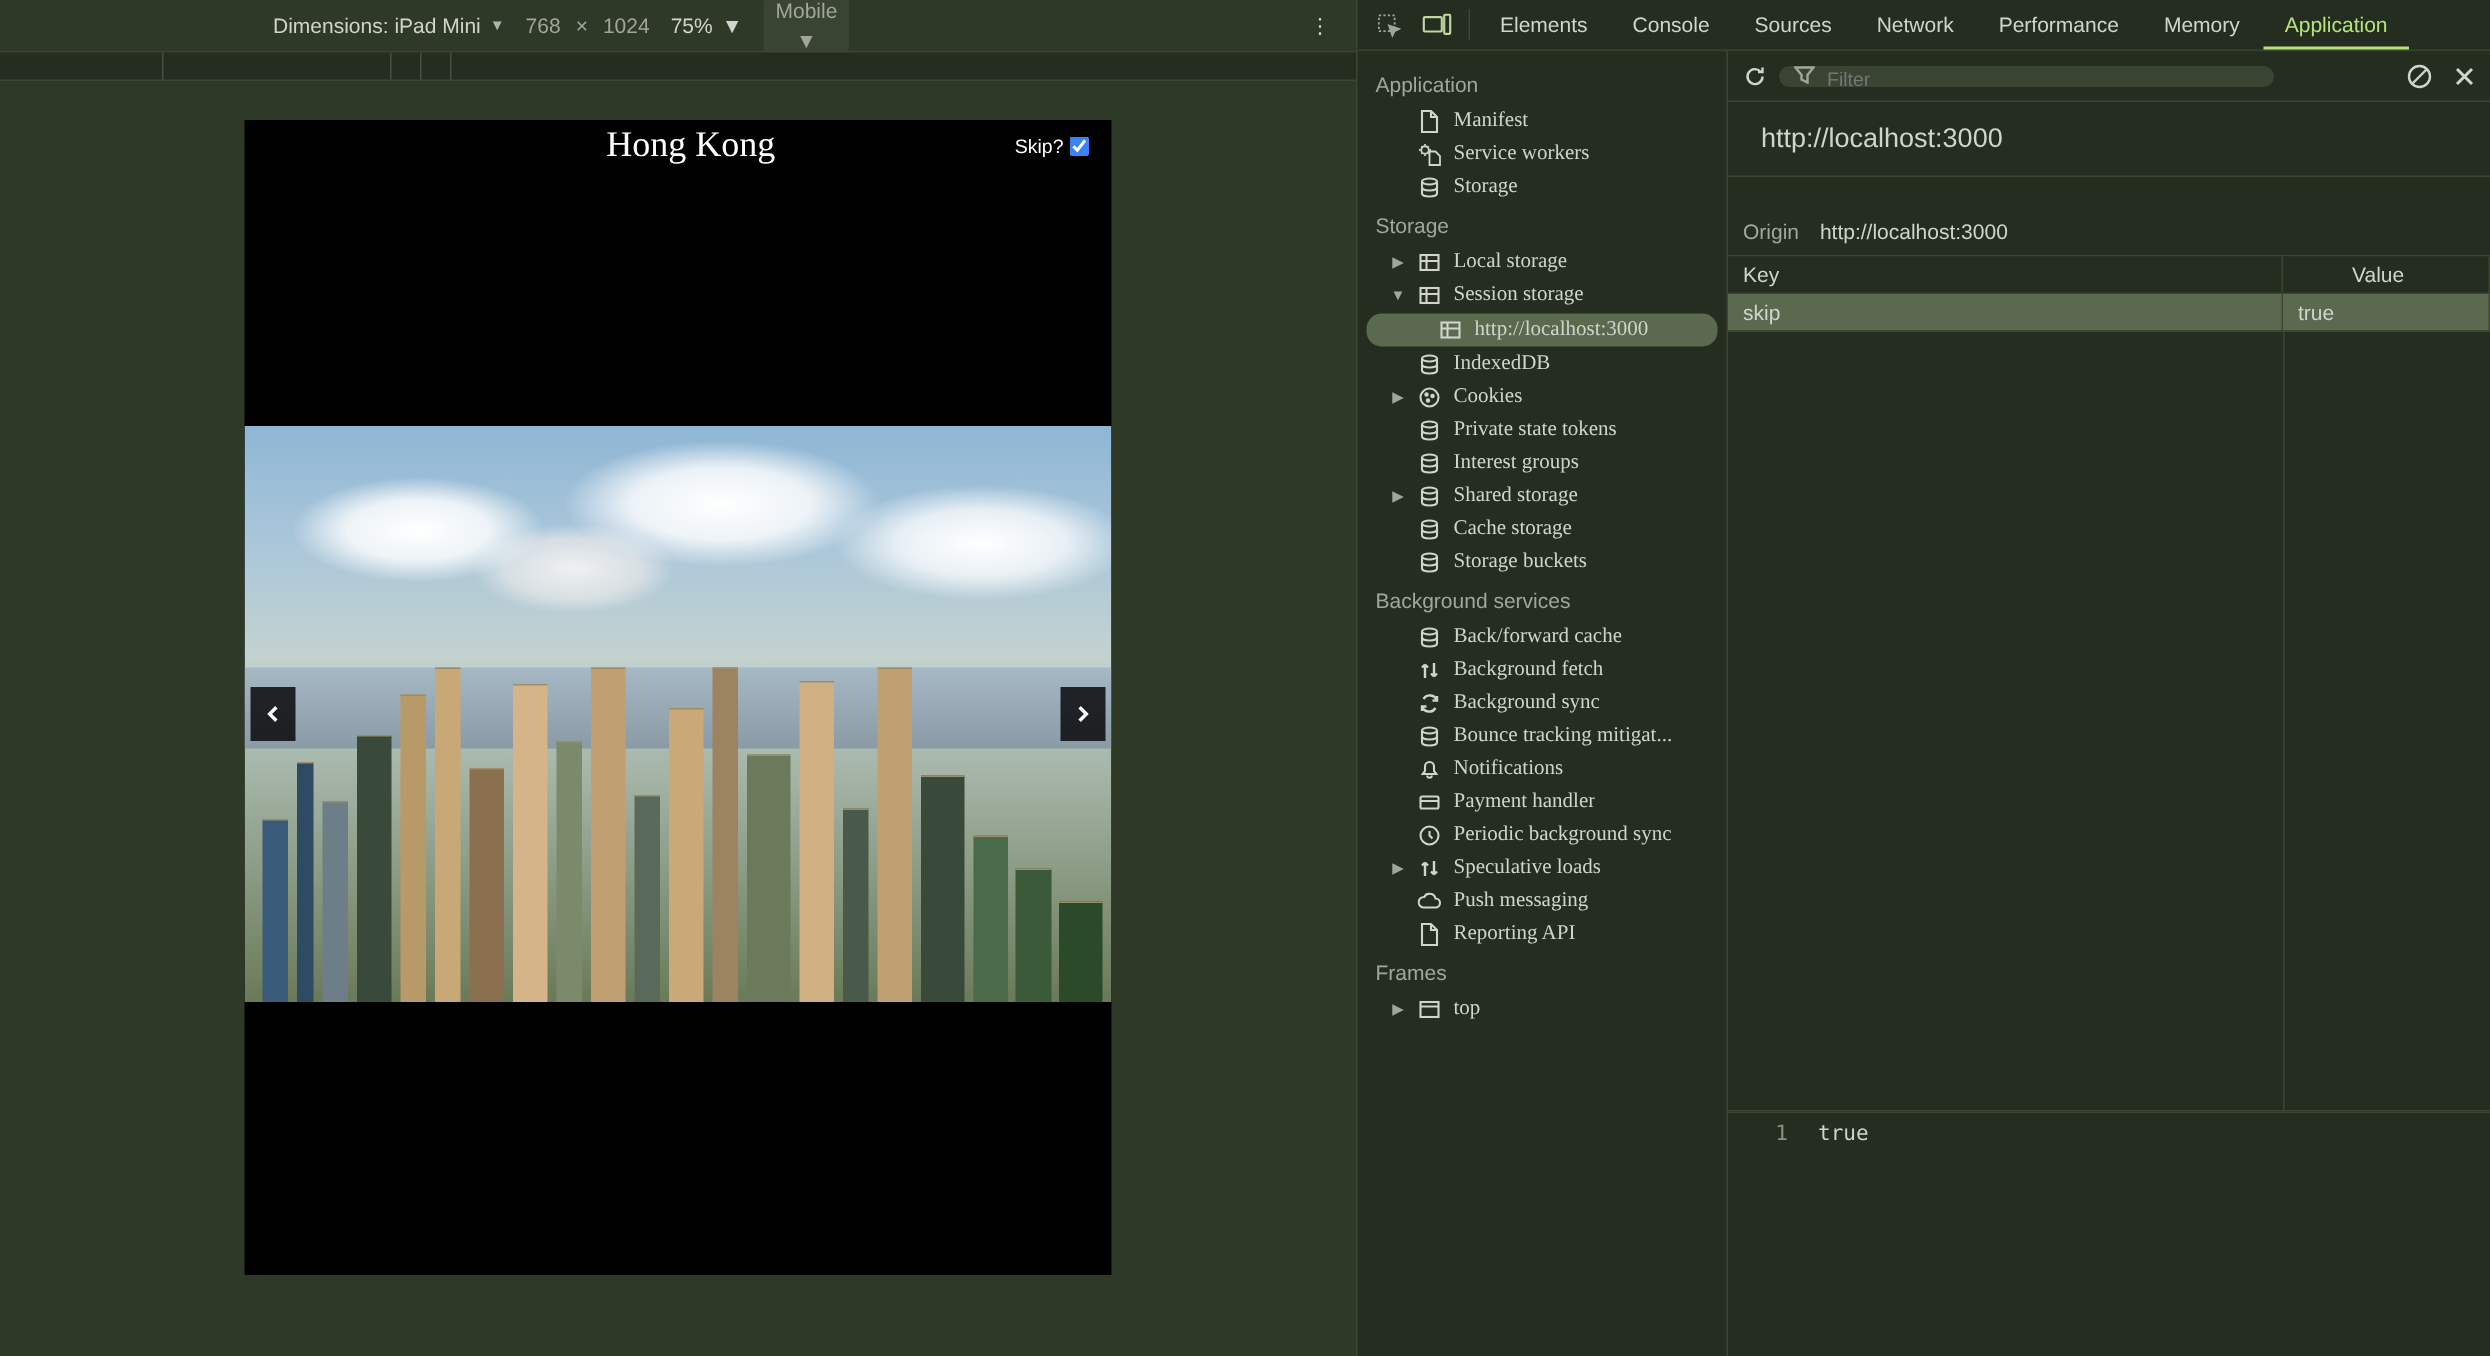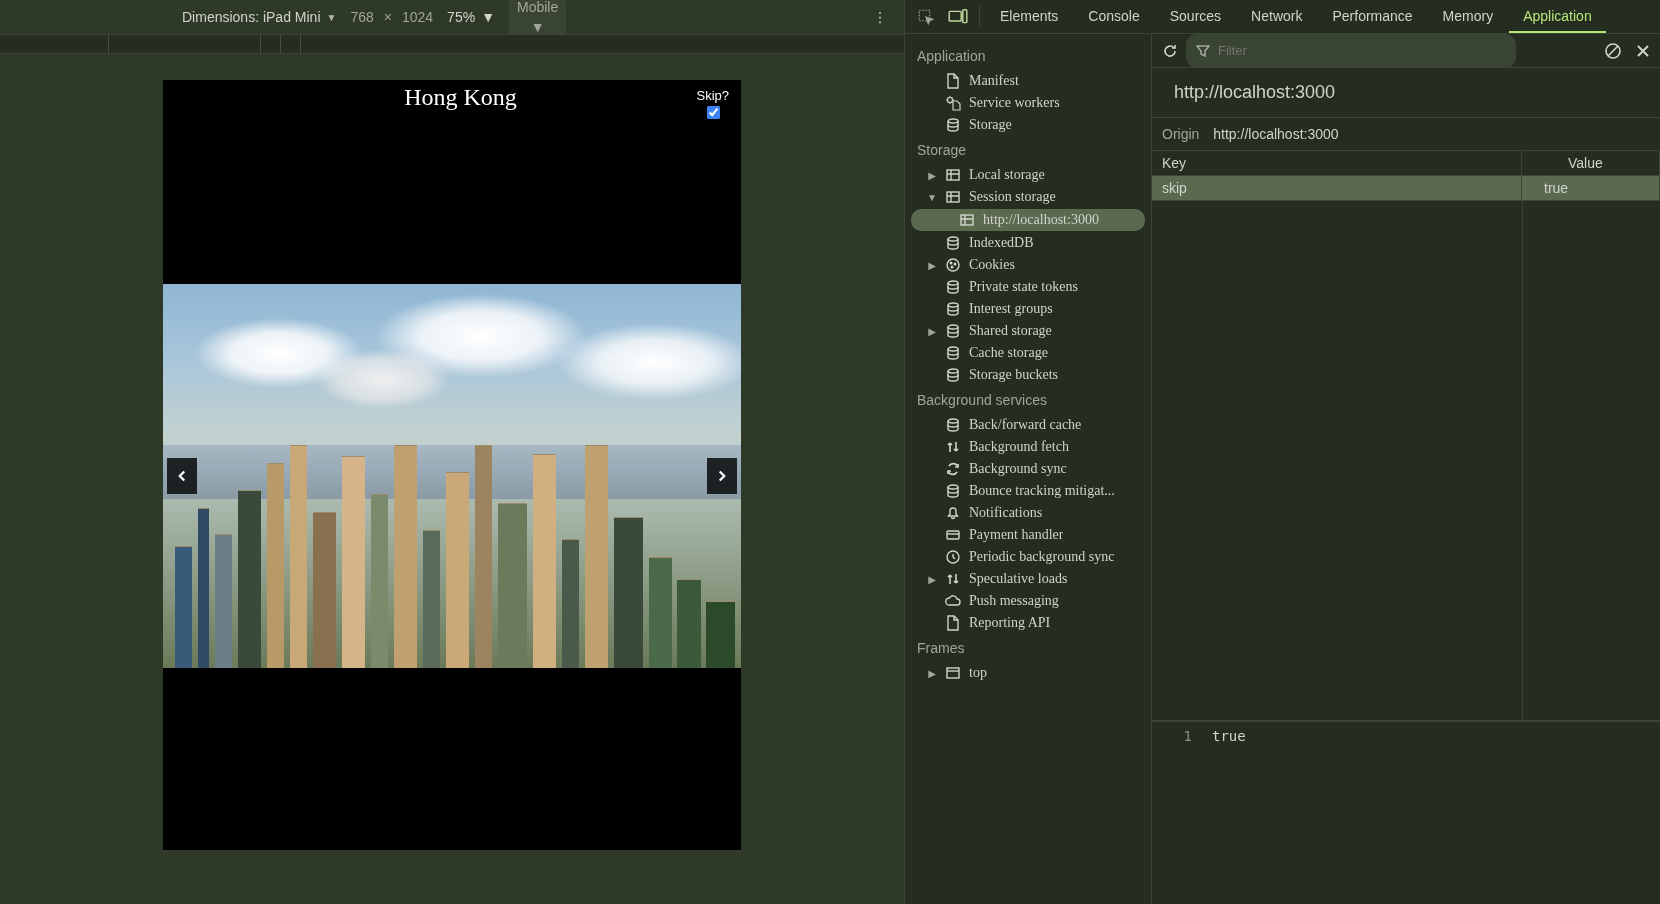--- a/index.html
+++ b/index.html
@@ -39,21 +39,21 @@
   .dim-box { display: flex; align-items: center; gap: 10px; color: var(--text-dim); }
   .dim-box .x { color: var(--text-dim); }
   .zoom { display: flex; align-items: center; gap: 6px; }
   .tag { background: #3a4433; border-radius: 4px; padding: 1px 8px; color: var(--text-dim); display: flex; align-items: center; gap: 4px; flex-direction: column; }
   .kebab { margin-left: auto; width: 24px; text-align: center; cursor: pointer; letter-spacing: 0; }
   .ruler { height: 20px; border-top: 1px solid var(--border); border-bottom: 1px solid var(--border); position: relative; background: var(--panel-dark); }
   .ruler .tick { position: absolute; top: 0; bottom: 0; width: 1px; background: #465040; }
   .preview-canvas { flex: 1; display: flex; align-items: flex-start; justify-content: center; padding: 26px 0; overflow: hidden; }
   .device-frame { width: 578px; height: 770px; background: var(--black); position: relative; overflow: hidden; }
   .app-header { position: absolute; top: 4px; left: 0; right: 0; display: flex; justify-content: center; align-items: center; color: var(--white); font-family: "Brush Script MT","Segoe Script",cursive; font-size: 24px; padding-left: 17px; }
-  .skip { position: absolute; top: 8px; right: 12px; color: var(--white); font-size: 13px; display: flex; align-items: center; gap: 0; flex-direction: column; }
+  .skip { position: absolute; top: 8px; right: 12px; color: var(--white); font-size: 13px; display: flex; align-items: center; gap: 0; }
   .skip input { accent-color: #3b82f6; }
   .photo { position: absolute; top: 204px; left: 0; right: 0; height: 384px; background: linear-gradient(to bottom, #8fb6d4 0%, #a9c6da 20%, #c3d2cf 40%, #6a7a58 100%); overflow: hidden; }
   .clouds { position: absolute; inset: 0 0 55% 0; background:
       radial-gradient(ellipse 120px 50px at 20% 40%, #ffffff 0%, #ffffffcc 40%, transparent 70%),
       radial-gradient(ellipse 150px 60px at 55% 30%, #ffffff 0%, #ffffffcc 40%, transparent 70%),
       radial-gradient(ellipse 140px 55px at 85% 45%, #ffffff 0%, #ffffffbb 40%, transparent 70%),
       radial-gradient(ellipse 90px 40px at 38% 55%, #f0f0f0 0%, #eaeaeaaa 50%, transparent 75%);
   }
   .harbor { position: absolute; top: 42%; left: 0; right: 0; height: 14%; background: linear-gradient(to bottom, #a6b8c3, #8a9ba6); }
   .skyline { position: absolute; left: 0; right: 0; bottom: 0; height: 58%; }
@@ -78,31 +78,31 @@
   .dt-item .arrow { width: 10px; text-align: center; font-size: 10px; color: var(--text-dim); flex-shrink: 0; }
   .dt-item .noarrow { width: 10px; flex-shrink: 0; }
   .dt-item .ic { width: 16px; height: 16px; flex-shrink: 0; display: inline-flex; align-items: center; justify-content: center; }
   .dt-item.sub { padding-left: 50px; background: var(--highlight-row); border-radius: 10px; margin: 1px 6px; }
   .dt-item.sub .ic { margin-left: -2px; }
   .dt-item .lbl { overflow: hidden; text-overflow: ellipsis; }
 
   .dt-right { flex: 1; display: flex; flex-direction: column; min-width: 0; }
   .toolbar2 { height: 34px; display: flex; align-items: center; gap: 8px; padding: 0 10px; border-bottom: 1px solid var(--border); }
   .reload { cursor: pointer; color: var(--text); }
-  .filter-pill { flex: 0 0 330px; height: 34px; background: #3a4433; border-radius: 11px; display: flex; align-items: center; gap: 6px; padding: 0 10px; color: var(--text-dim); }
+  .filter-pill { flex: 0 0 330px; height: 14px; background: #3a4433; border-radius: 11px; display: flex; align-items: flex-start; gap: 6px; padding: 0 10px; color: var(--text-dim); }
   .filter-pill input { background: transparent; border: none; outline: none; color: var(--text); font-size: 13px; flex: 1; }
   .toolbar2 .spacer { flex: 1; }
   .origin-title { padding: 14px 22px; font-size: 18px; color: var(--text); border-bottom: 1px solid var(--border); }
-  .origin-row { padding: 8px 10px; border-bottom: 1px solid var(--border); color: var(--text-dim); }
+  .origin-row { padding: 8px 10px; border-bottom: 1px solid var(--border); color: var(--text-dim); margin-top: 20px; }
   .origin-row b { color: var(--text); font-weight: normal; margin-left: 10px; }
 
   .kv-grid { flex: 0 0 auto; }
   .kv-head, .kv-row { display: flex; }
   .kv-head { background: var(--panel-dark); border-bottom: 1px solid var(--border); gap: 36px; }
-  .kv-row { border-bottom: 1px solid var(--border); gap: 12px; }
+  .kv-row { border-bottom: 1px solid var(--border); }
   .kv-row.sel { background: var(--highlight-row); }
   .kv-cell { padding: 4px 10px; border-right: 1px solid var(--border); overflow: hidden; text-overflow: ellipsis; white-space: nowrap; }
   .kv-key { flex: 0 0 370px; }
   .kv-val { flex: 1; }
   .kv-empty { flex: 1; border-bottom: 1px solid var(--border); min-height: 300px; max-height: 520px; background: repeating-linear-gradient(transparent 0 24px); position: relative; }
   .kv-empty::before { content: ""; position: absolute; top: 0; bottom: 0; left: 370px; width: 1px; background: var(--border); }
 
   .value-preview { border-top: 1px solid var(--border); padding: 6px 10px; display: flex; gap: 20px; font-family: ui-monospace, Menlo, Consolas, monospace; }
   .value-preview .ln { color: #8a927f; width: 30px; text-align: right; }
   .value-preview .v { color: var(--text); }

